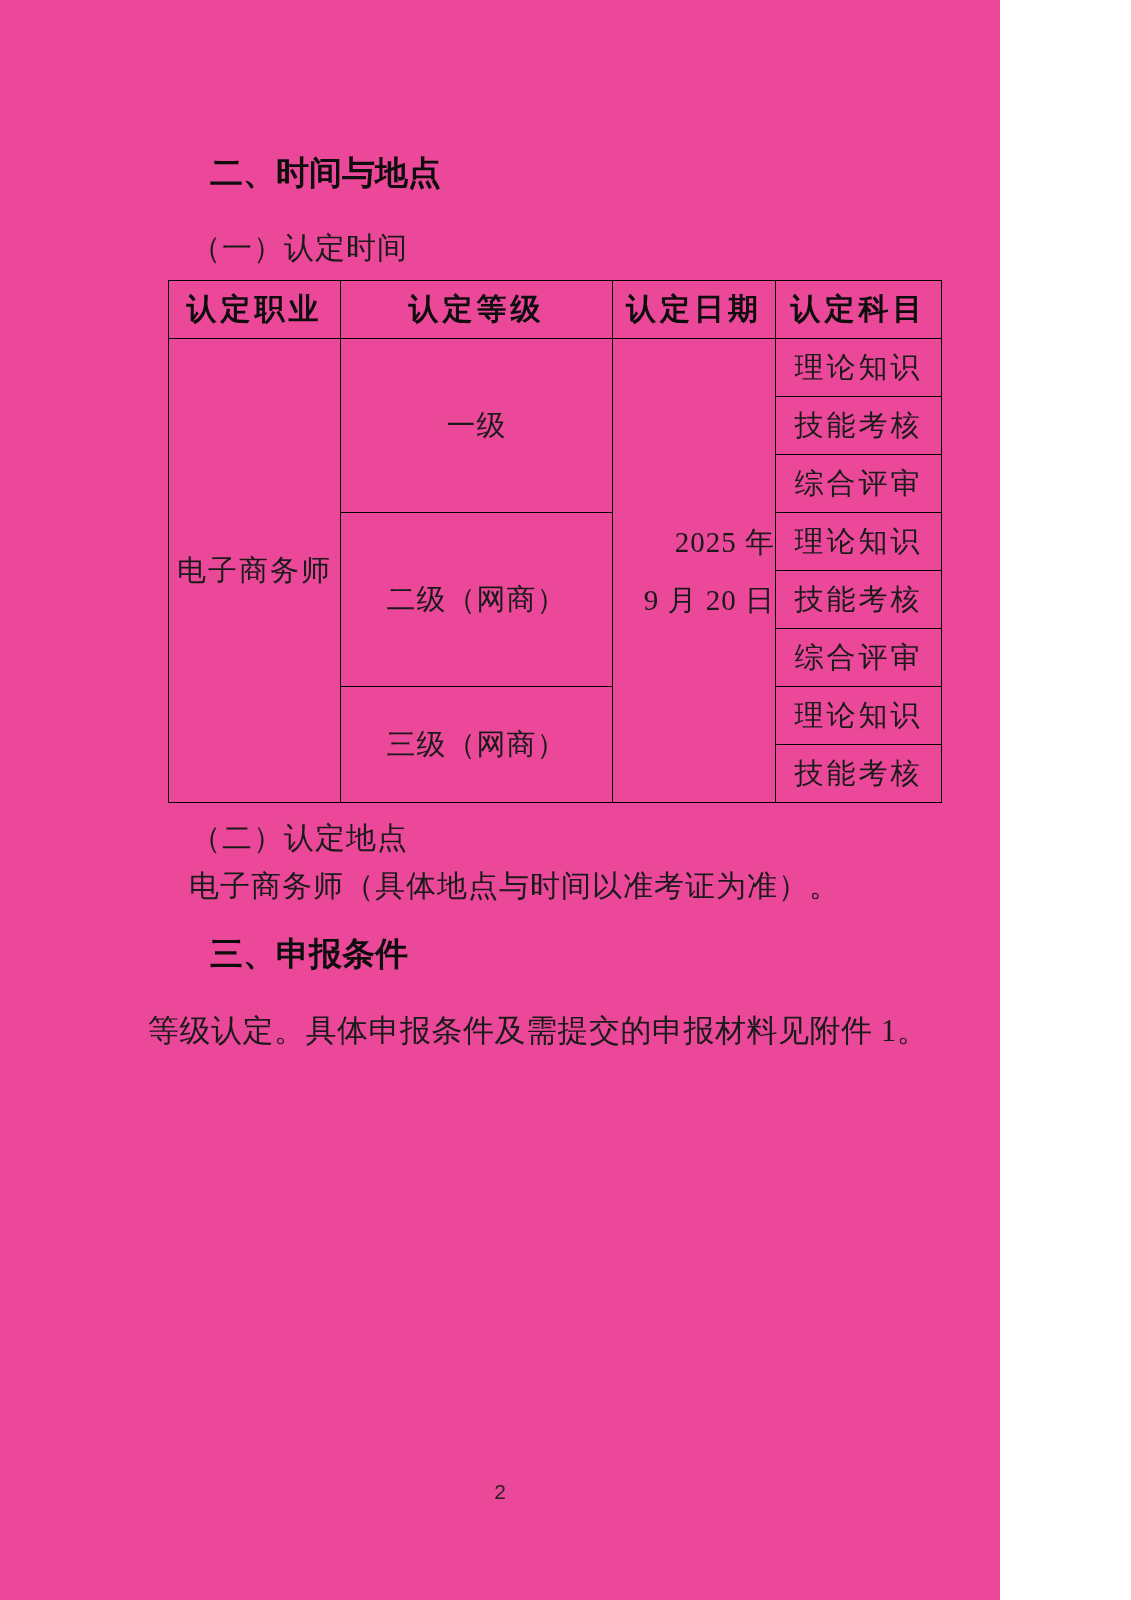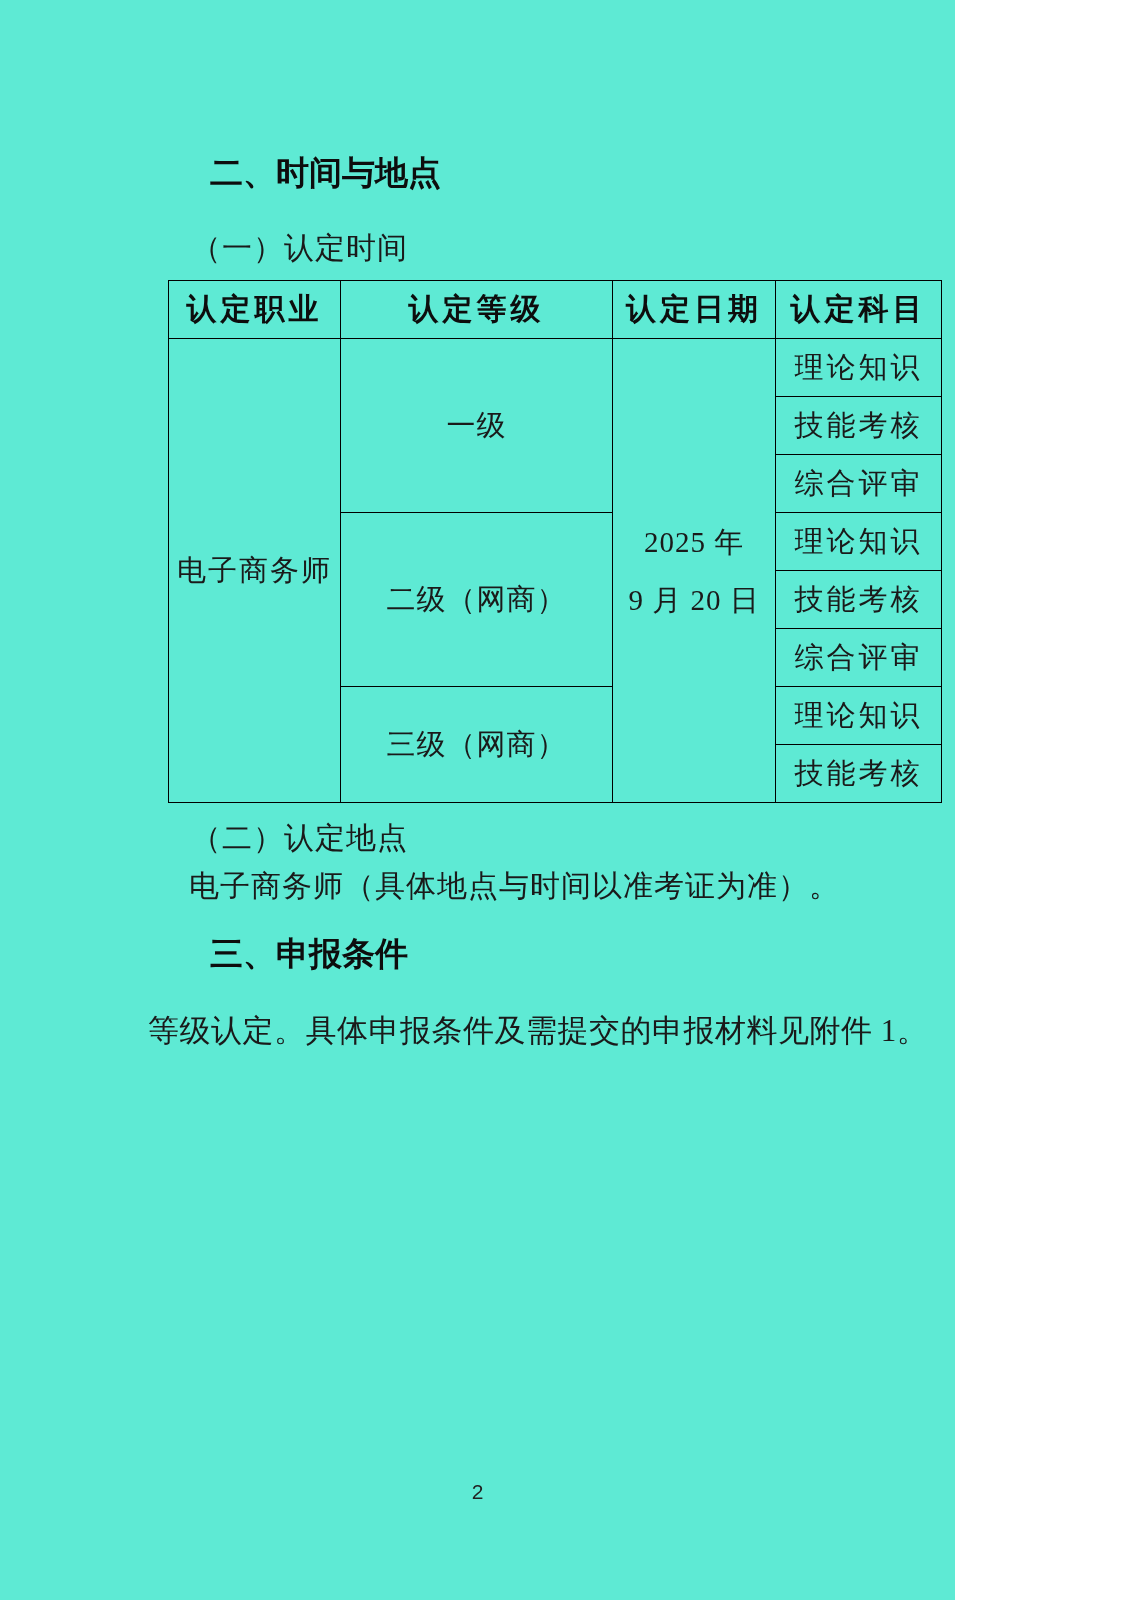--- a/index.html
+++ b/index.html
@@ -1,23 +1,24 @@
 <!DOCTYPE html>
 <html><head>
 <meta charset="utf-8">
 <style>
   html, body { margin: 0; padding: 0; background: #ffffff; }
   .page {
     position: relative;
     width: 955px;
     height: 1600px;
-    background: #5eead4;
+    background: #ec4899;
     color: #141414;
     font-family: "Liberation Serif", "DejaVu Serif", serif;
     overflow: hidden;
+    padding-left: 45px;
   }
   .sec-heading {
     position: absolute;
     left: 210px;
     font-family: "Liberation Sans", "DejaVu Sans", sans-serif;
     font-weight: 700;
     font-size: 33px;
     line-height: 36px;
     color: #0d0d0d;
     white-space: nowrap;
@@ -69,21 +70,21 @@
     letter-spacing: 4px;
     color: #0d0d0d;
   }
   .cert-table td {
     font-size: 29px;
     color: #1a1a1a;
   }
   td.occupation-cell { letter-spacing: 2px; }
   td.level-cell { letter-spacing: 1px; }
   td.subject-cell { letter-spacing: 3px; }
-  td.date-cell div { line-height: 58px; letter-spacing: 1px; }
+  td.date-cell div { line-height: 58px; letter-spacing: 1px; text-align: right; }
 
   .para {
     position: absolute;
     left: 148px;
     top: 1002px;
     width: 840px;
     font-size: 31px;
     line-height: 57.5px;
     color: #1a1a1a;
   }

